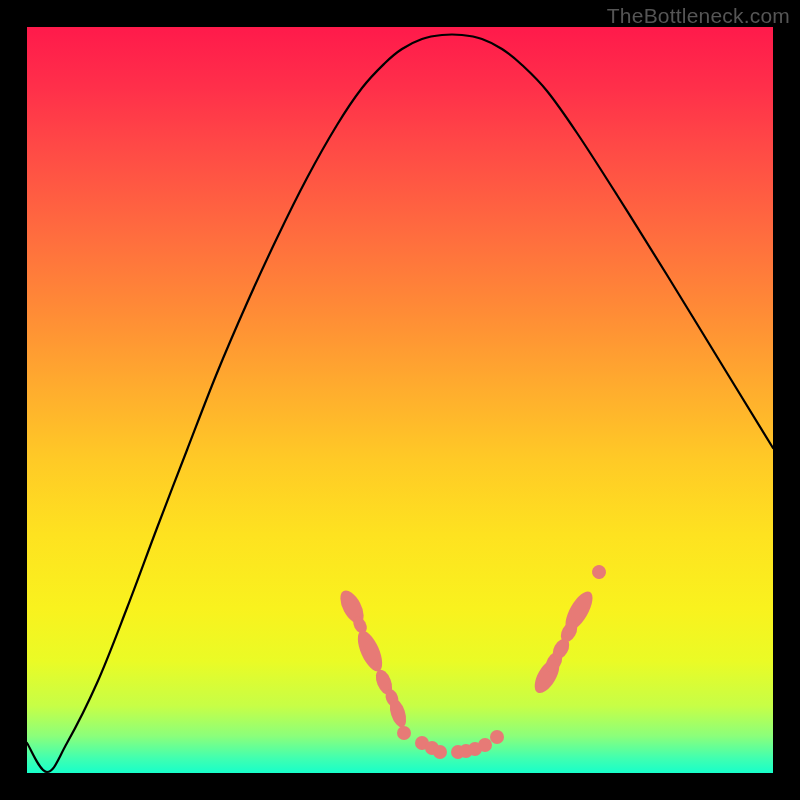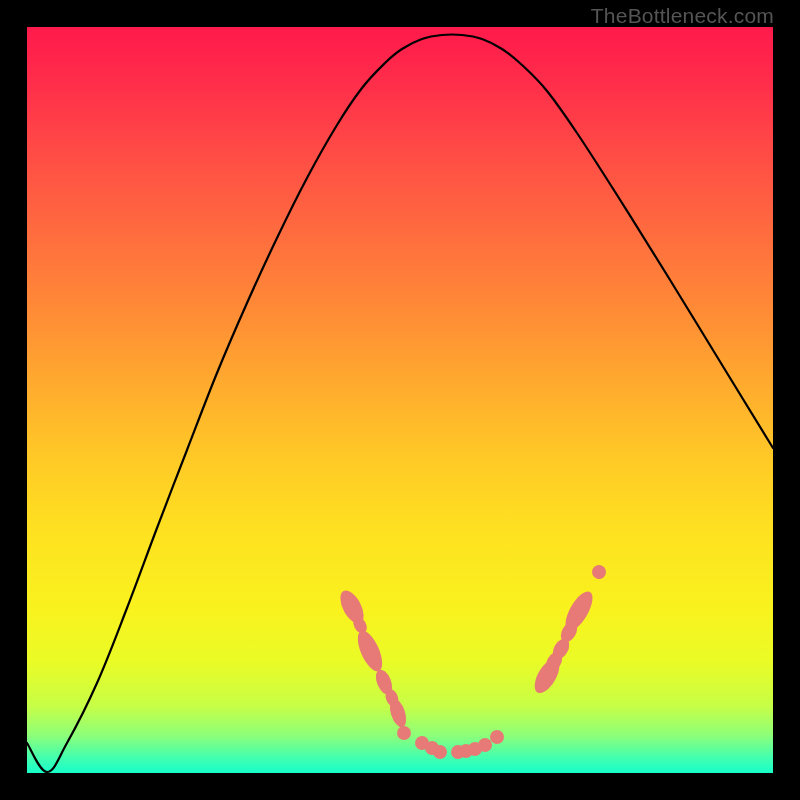--- a/index.html
+++ b/index.html
@@ -30,21 +30,21 @@
       #eafb26 85%,
       #c7fe46 91%,
       #8cff7a 95%,
       #41ffb0 98%,
       #17ffca 100%
     );
   }
   .attrib {
     position: absolute;
     top: 4px;
-    right: 26px;
+    right: 10px;
     color: #555;
     font-size: 21px;
     font-weight: 500;
     letter-spacing: 0.2px;
   }
   svg.curve {
     position: absolute;
     left: 0; top: 0;
     width: 746px;
     height: 746px;

